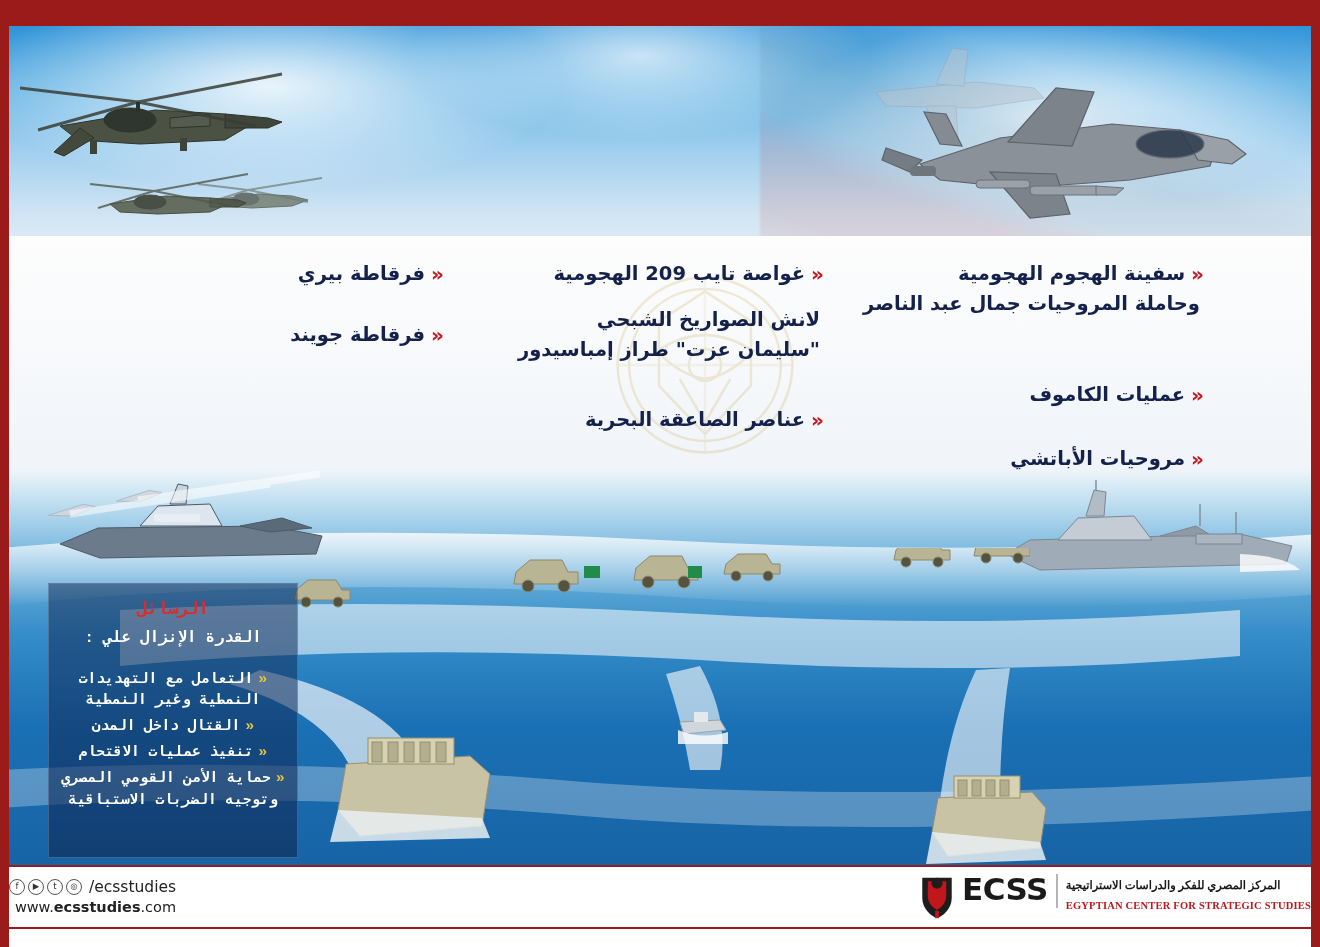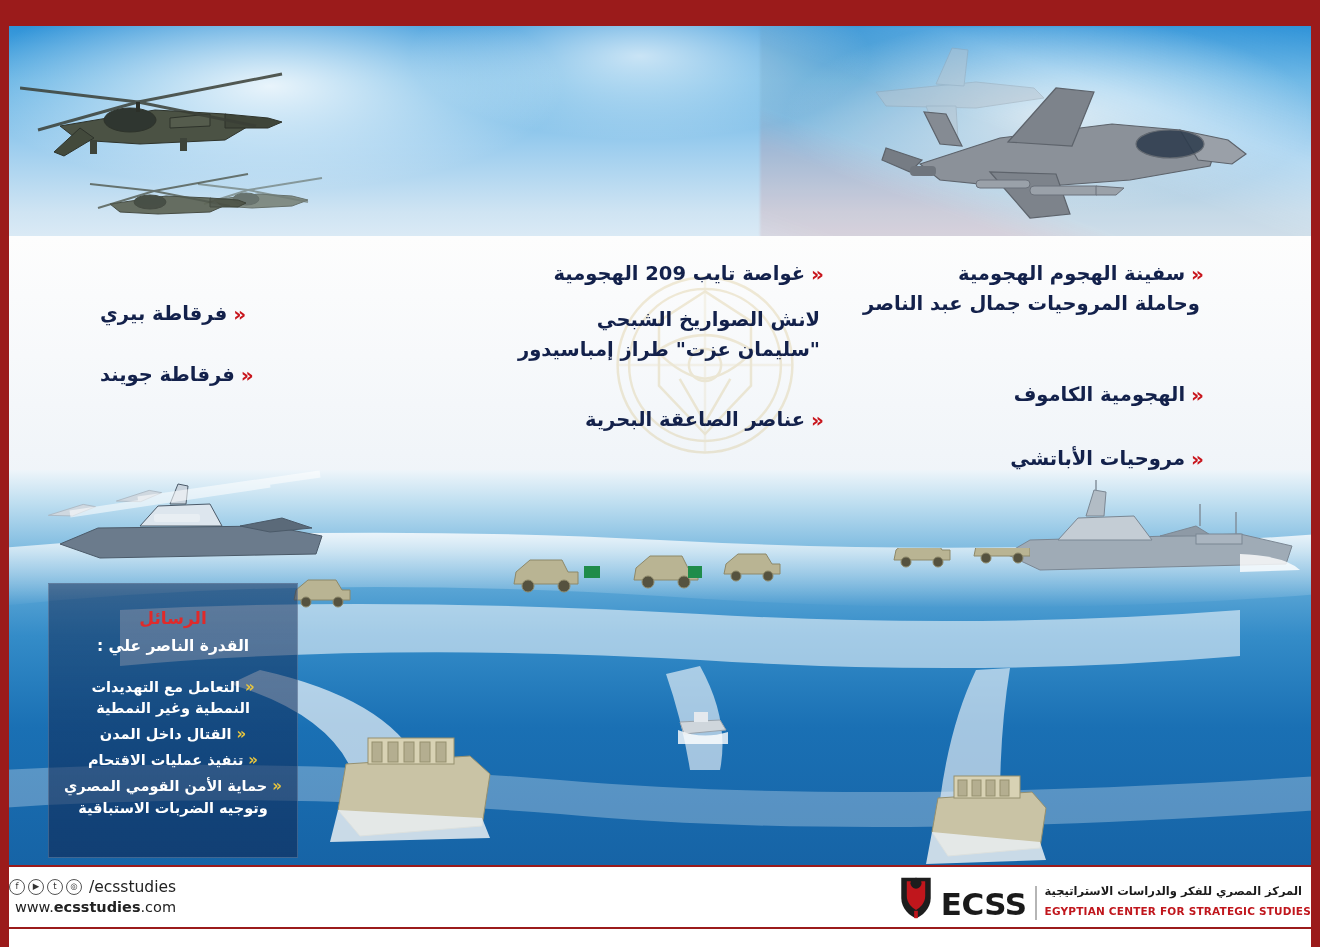--- a/index.html
+++ b/index.html
@@ -73,60 +73,60 @@
       0 4px 7px rgba(0,0,0,.25);
   }
   .hl-line2{margin-top:6px;}
   .hl-red{color:#d51f26;}
 
   
   .cols{position:absolute;top:258px;left:0;width:1320px;height:230px;z-index:21;}
   .col{position:absolute;top:0;}
   .col-right{right:120px;width:300px;text-align:right;}
   .col-mid{right:500px;width:330px;text-align:right;}
-  .col-left{right:880px;width:340px;text-align:left;margin-top:40px;}
+  .col-left{right:880px;width:340px;text-align:right;}
 
   .item{margin-bottom:16px;}
   .item-line{
     font-size:19.5px;font-weight:bold;color:#13214b;line-height:1.55;
     white-space:nowrap;
   }
   .chev{
     color:#c8161d;font-size:20px;font-weight:bold;margin-right:0px;margin-left:6px;
     display:inline-block;transform:translateY(1px);
     letter-spacing:-4px;
   }
   .col-left .item-line, .col-mid .item-line{white-space:normal;}
 
   .group-gap{height:22px;}
 
   
   .msgpanel{
     position:absolute;left:48px;top:583px;width:250px;height:275px;z-index:25;
     background:linear-gradient(180deg, rgba(20,42,84,.52) 0%, rgba(16,46,92,.56) 40%, rgba(14,40,84,.62) 100%);
     border:1px solid rgba(255,255,255,.18);
-    text-align:center;padding-top:20px;box-sizing:border-box;
+    text-align:center;padding-top:10px;box-sizing:border-box;font-family:Liberation Mono, monospace;
   }
   .msg-title{color:#e02a2a;font-size:17px;font-weight:bold;margin-top:4px;letter-spacing:.5px;}
   .msg-sub{color:#ffffff;font-size:15.5px;font-weight:bold;margin-top:9px;}
   .msg-list{margin-top:22px;}
   .msg-item{color:#ffffff;font-size:14.5px;font-weight:bold;line-height:1.42;margin-bottom:5px;padding:0 8px;}
   .msg-chev{color:#e8c53d;font-size:15px;font-weight:bold;margin-left:5px;letter-spacing:-3px;}
 
   
   .footer{
     position:absolute;left:9px;bottom:18px;width:1302px;height:60px;z-index:30;
     background:#ffffff;border-top:2px solid #9b1b1b;border-bottom:2px solid #9b1b1b;
     display:flex;align-items:center;justify-content:space-between;
   }
-  .footer-left{display:flex;align-items:flex-end;padding-left:14px;direction:ltr;}
+  .footer-left{display:flex;align-items:flex-start;padding-left:14px;direction:ltr;}
   .ecss-mark{width:38px;height:46px;margin-right:6px;}
   .ecss-word{font-size:31px;font-weight:bold;color:#1a1a1a;letter-spacing:-.5px;line-height:1;}
   .ecss-bar{width:2px;height:34px;background:#b5b5b5;margin:0 8px;}
-  .ecss-names{line-height:1.25;text-align:left;}
+  .ecss-names{line-height:1.25;text-align:left;font-family:Liberation Serif, serif;}
   .ecss-ar{font-size:11.5px;font-weight:bold;color:#1a1a1a;direction:rtl;}
   .ecss-en{font-size:10.5px;font-weight:bold;color:#c0161c;letter-spacing:.2px;}
   .footer-right{direction:ltr;text-align:right;padding-right:18px;line-height:1.35;}
   .social-row{display:flex;align-items:center;justify-content:flex-end;font-size:14.5px;color:#222;}
   .soc{width:14px;height:14px;border:1px solid #555;border-radius:50%;display:inline-flex;
        align-items:center;justify-content:center;font-size:8.5px;margin-right:3px;color:#333;}
   .handle{font-size:15.5px;color:#222;margin-left:4px;}
   .site{font-size:14.5px;color:#222;}
   .site b{font-weight:bold;margin-top:30px;}
   .bottom-white{position:absolute;left:0;bottom:0;width:1320px;height:18px;background:#fff;z-index:31;}
@@ -359,21 +359,21 @@
   <div class="cols">
 
     <div class="col col-right">
       <div class="item">
         <div class="item-line"><span class="chev">«</span><span>سفينة الهجوم الهجومية</span></div>
         <div class="item-line">وحاملة المروحيات جمال عبد الناصر</div>
       </div>
       <div class="group-gap"></div>
       <div class="group-gap"></div>
       <div class="item">
-        <div class="item-line"><span class="chev">«</span><span>الهجومية الكاموف</span></div>
+        <div class="item-line"><span class="chev">«</span><span>عمليات الكاموف</span></div>
       </div>
       <div style="height:16px"></div>
       <div class="item">
         <div class="item-line"><span class="chev">«</span><span>مروحيات الأباتشي</span></div>
       </div>
     </div>
 
     <div class="col col-mid">
       <div class="item">
         <div class="item-line"><span class="chev">«</span><span>غواصة تايب 209 الهجومية</span></div>
@@ -397,21 +397,21 @@
       <div class="item">
         <div class="item-line"><span class="chev">«</span><span>فرقاطة جويند</span></div>
       </div>
       <div style="height:26px"></div>
     </div>
 
   </div>
 
   <div class="msgpanel">
     <div class="msg-title">الرسائل</div>
-    <div class="msg-sub">القدرة الناصر علي :</div>
+    <div class="msg-sub">القدرة الإنزال علي :</div>
     <div class="msg-list">
       <div class="msg-item">
         <span class="msg-chev">«</span><span>التعامل مع التهديدات</span><br><span>النمطية وغير النمطية</span>
       </div>
       <div class="msg-item">
         <span class="msg-chev">«</span><span>القتال داخل المدن</span>
       </div>
       <div class="msg-item">
         <span class="msg-chev">«</span><span>تنفيذ عمليات الاقتحام</span>
       </div>

